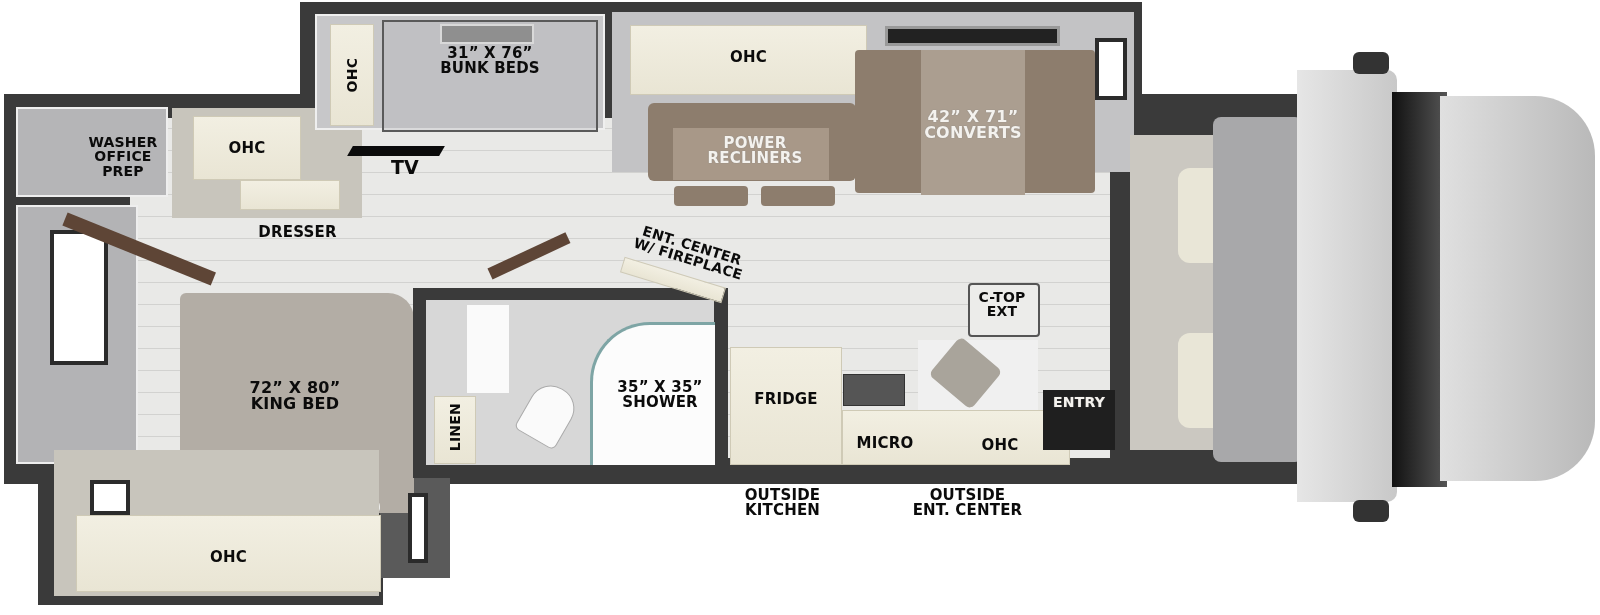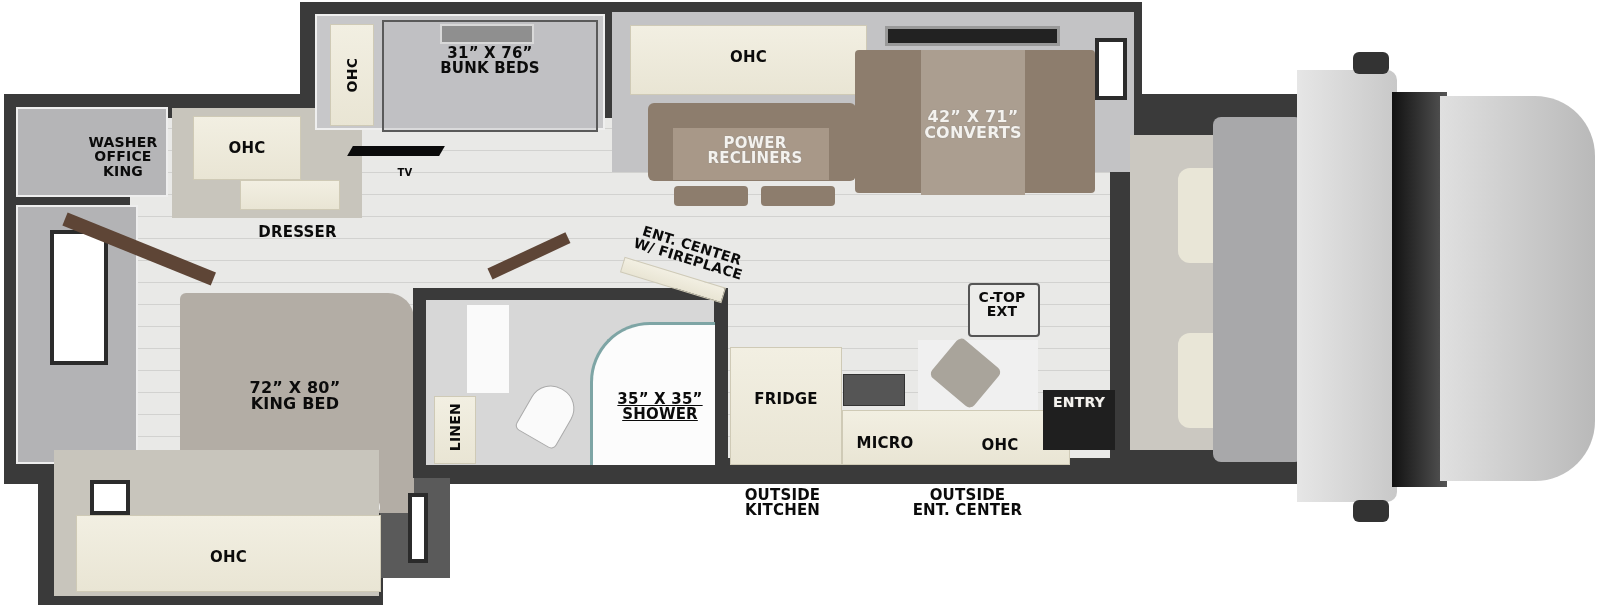--- a/index.html
+++ b/index.html
@@ -29,37 +29,37 @@
   <div class="wall" style="left:380px;top:478px;width:70px;height:100px;background:#5a5a5a;"></div>
 
   <div class="abs floor" style="left:130px;top:118px;width:980px;height:340px;"></div>
 
   <div class="abs floor" style="left:612px;top:12px;width:522px;height:160px;background:#c3c3c5;"></div>
 
   <div class="abs grayroom" style="left:16px;top:107px;width:148px;height:86px;background:#b5b5b7;border:2px solid #eee;"></div>
   <div class="lbl" style="left:78px;top:135px;width:90px;font-size:14px;">
     <div>WASHER</div>
     <div>OFFICE</div>
-    <div>KING</div>
+    <div>PREP</div>
   </div>
 
   <div class="abs grayroom" style="left:16px;top:205px;width:118px;height:255px;background:#b3b3b5;border:2px solid #eee;"></div>
   <div class="window" style="left:50px;top:230px;width:58px;height:135px;"></div>
 
   <div class="abs" style="left:172px;top:108px;width:190px;height:110px;background:#c8c5bc;"></div>
   <div class="abs cab" style="left:193px;top:116px;width:108px;height:64px;"></div>
   <div class="lbl" style="left:193px;top:141px;width:108px;font-size:15px;">OHC</div>
   <div class="abs cab" style="left:240px;top:180px;width:100px;height:30px;"></div>
   <div class="lbl" style="left:240px;top:225px;width:115px;font-size:15px;">DRESSER</div>
 
   <div class="abs" style="left:65px;top:212px;width:160px;height:14px;background:#5e4536;transform:rotate(22deg);transform-origin:left center;"></div>
   <div class="abs" style="left:490px;top:268px;width:86px;height:12px;background:#5e4536;transform:rotate(-25deg);transform-origin:left center;"></div>
 
   <div class="abs" style="left:350px;top:146px;width:92px;height:10px;background:#0b0b0b;transform:skewX(-30deg);"></div>
-  <div class="lbl" style="left:380px;top:168px;width:50px;font-size:10px;">TV</div>
+  <div class="lbl" style="left:380px;top:158px;width:50px;font-size:19px;">TV</div>
 
   <div class="abs" style="left:315px;top:14px;width:290px;height:116px;background:#c7c7c9;border:2px solid #efefef;box-sizing:border-box;"></div>
   <div class="abs cab" style="left:330px;top:24px;width:44px;height:102px;"></div>
   <div class="lbl" style="left:322px;top:68px;width:60px;font-size:14px;transform:rotate(-90deg);">OHC</div>
   <div class="abs" style="left:382px;top:20px;width:216px;height:112px;border:2px solid #5a5a5a;box-sizing:border-box;background:rgba(180,180,182,0.35);"></div>
   <div class="abs" style="left:440px;top:24px;width:90px;height:16px;background:#8f8f8f;border:2px solid #d9d9d9;"></div>
   <div class="lbl" style="left:385px;top:46px;width:210px;font-size:15px;">
     <div>31” X 76”</div>
     <div>BUNK BEDS</div>
   </div>
@@ -101,21 +101,21 @@
   <div class="window" style="left:90px;top:480px;width:40px;height:35px;"></div>
   <div class="window" style="left:408px;top:493px;width:20px;height:70px;"></div>
 
   <div class="wall" style="left:413px;top:288px;width:315px;height:190px;"></div>
   <div class="abs" style="left:426px;top:300px;width:288px;height:165px;background:#d7d7d7;"></div>
   <div class="abs" style="left:467px;top:305px;width:42px;height:88px;background:#fafafa;"></div>
   <div class="abs cab" style="left:434px;top:396px;width:42px;height:68px;"></div>
   <div class="lbl" style="left:420px;top:420px;width:70px;font-size:14px;transform:rotate(-90deg);">LINEN</div>
   <div class="abs" style="left:525px;top:385px;width:44px;height:56px;background:#fafafa;border:1px solid #aaa;border-radius:22px 22px 6px 6px;transform:rotate(30deg);"></div>
   <div class="abs" style="left:590px;top:322px;width:122px;height:140px;background:#fcfcfc;border-radius:60px 0 0 0;border-left:3px solid #7ea5a5;border-top:3px solid #7ea5a5;"></div>
-  <div class="lbl" style="left:610px;top:392px;width:100px;font-size:15px;text-decoration:underline;">
+  <div class="lbl" style="left:610px;top:380px;width:100px;font-size:15px;">
     <div>35” X 35”</div>
     <div>SHOWER</div>
   </div>
 
   <div class="abs cab" style="left:620px;top:272px;width:106px;height:16px;transform:rotate(17deg);"></div>
   <div class="lbl" style="left:615px;top:238px;width:150px;font-size:14px;transform:rotate(17deg);">
     <div>ENT. CENTER</div>
     <div>W/ FIREPLACE</div>
   </div>
 

